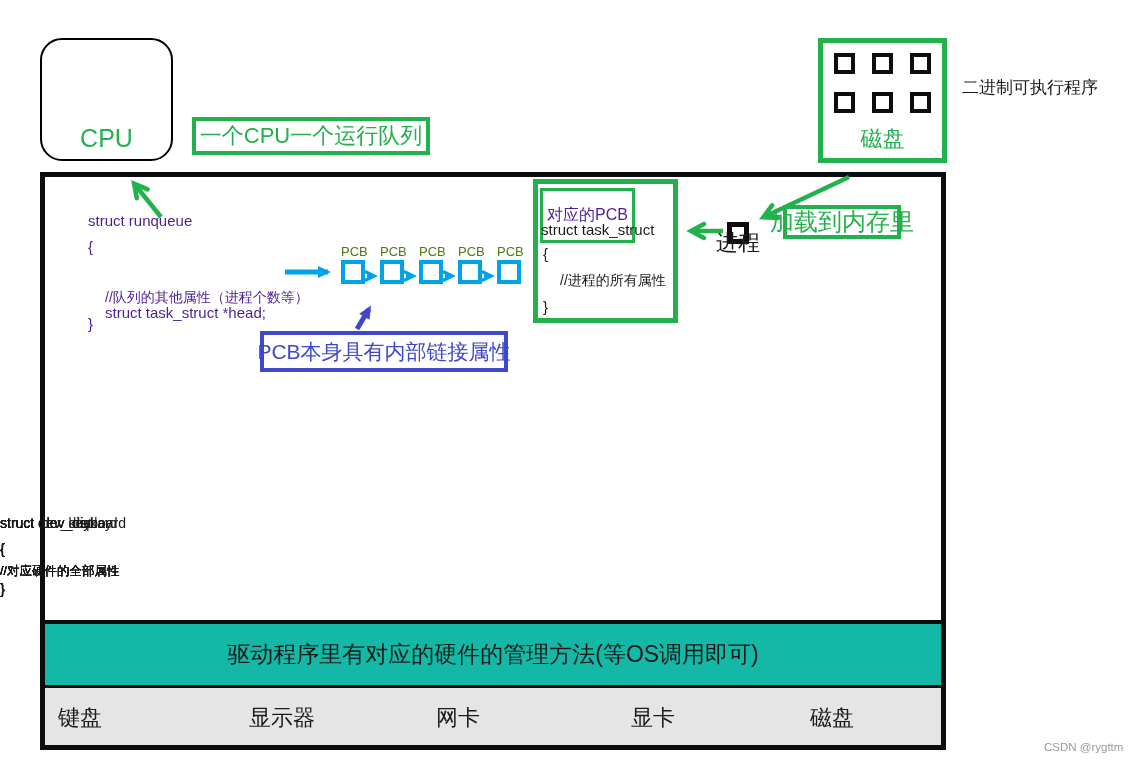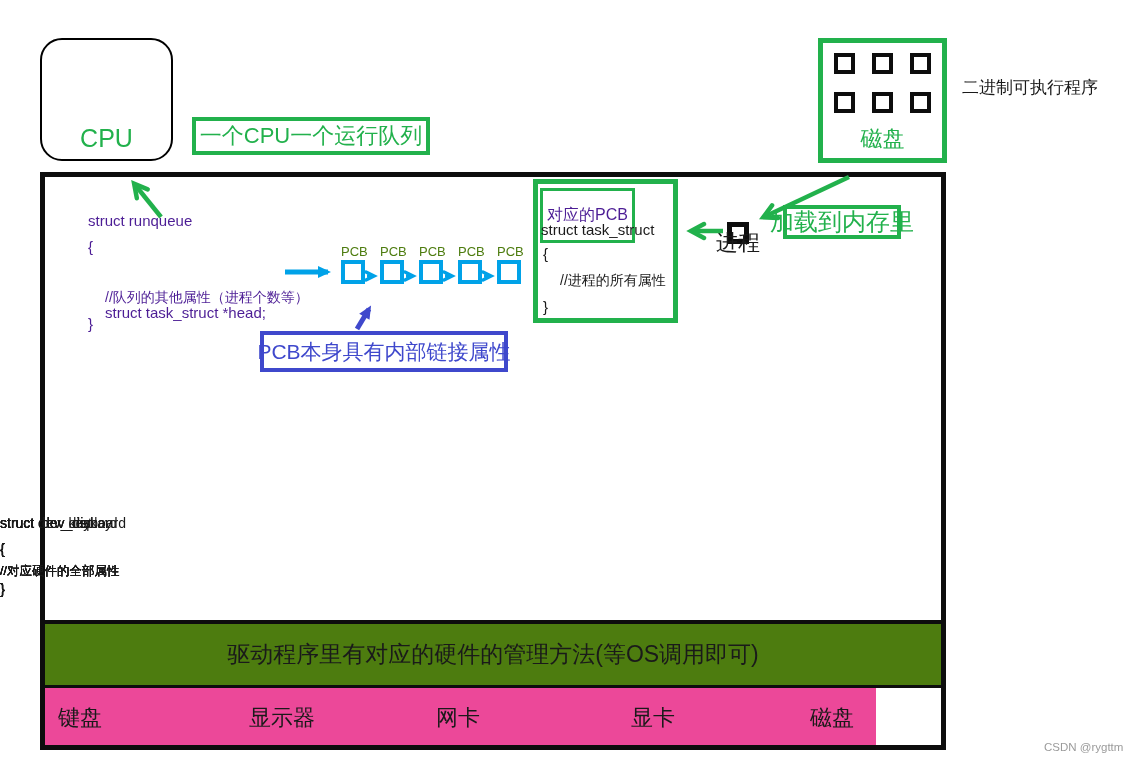--- a/index.html
+++ b/index.html
@@ -88,26 +88,26 @@
   .dev-col:nth-of-type(3) { left: 412px; }
   .dev-col:nth-of-type(4) { left: 593px; }
   .dev-col:nth-of-type(5) { left: 778px; }
   .dev-name    { font-size: 14px; white-space: pre; line-height: 19px; margin-bottom: 7px; }
   .dev-open    { font-size: 15px; line-height: 17px; margin-bottom: 6px; }
   .dev-comment { font-size: 12.5px; white-space: pre; line-height: 17px; margin-bottom: 0; }
   .dev-close   { font-size: 15px; line-height: 17px; }
 
   
   .driver-bar {
-    left: 45px; top: 620px; width: 896px; height: 68px; background: #4d7c0f;
+    left: 45px; top: 620px; width: 896px; height: 68px; background: #14b8a6;
     border-top: 4px solid #0d0d0d; border-bottom: 3px solid #0d0d0d;
     display: flex; align-items: center; justify-content: center;
     font-size: 23px; white-space: nowrap;
   }
-  .hardware-bar { left: 45px; top: 688px; width: 831px; height: 57px; background: #ec4899; }
+  .hardware-bar { left: 45px; top: 688px; width: 896px; height: 57px; background: #e5e5e5; }
   .hw-label { position: absolute; top: 15px; font-size: 22px; white-space: nowrap; }
   .hw-label:nth-of-type(1) { left: 13px; }
   .hw-label:nth-of-type(2) { left: 204px; }
   .hw-label:nth-of-type(3) { left: 391px; }
   .hw-label:nth-of-type(4) { left: 586px; }
   .hw-label:nth-of-type(5) { left: 765px; }
 
   .watermark { left: 1044px; top: 741px; font-size: 11.5px; color: #9b9b9b; white-space: nowrap; }
 
   .arrow-layer { position: absolute; left: 0; top: 0; width: 1136px; height: 766px; pointer-events: none; }

